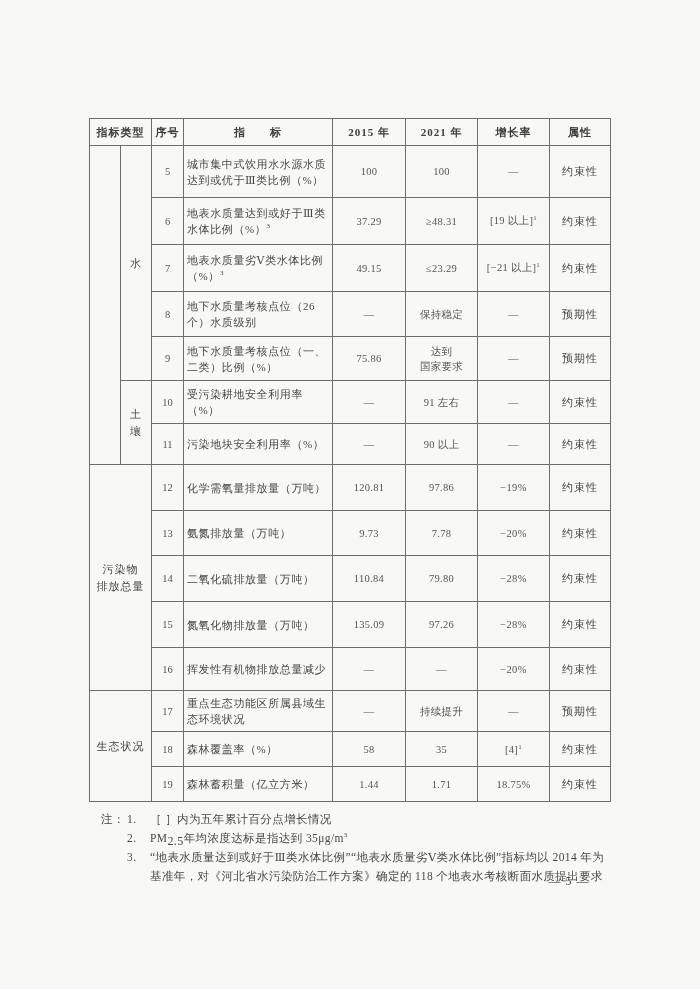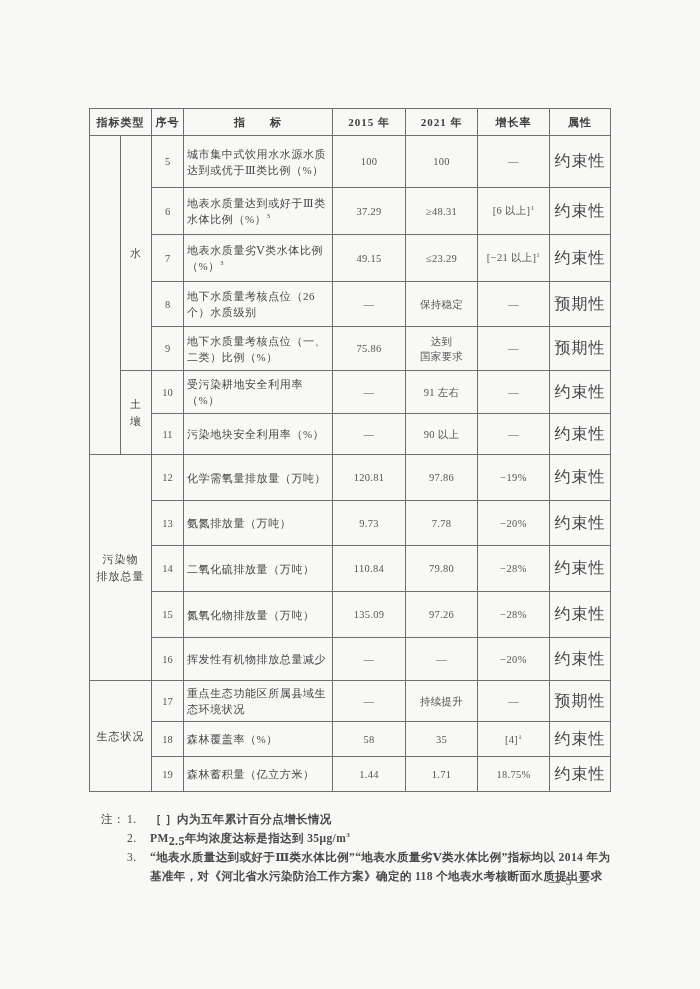--- a/index.html
+++ b/index.html
@@ -3,21 +3,21 @@
 <meta charset="utf-8">
 <style>
   html,body{margin:0;padding:0;}
   body{
     width:700px;height:989px;position:relative;
     background:#f8f8f6;
     color:#454545;
     font-family:"Liberation Serif","DejaVu Serif",serif;
   }
   .doc-table{
-    position:absolute;left:89px;top:108px;width:521px;
+    position:absolute;left:89px;top:118px;width:521px;
     border-collapse:collapse;table-layout:fixed;
   }
   .doc-table td,.doc-table th{
     border:1px solid #6e6e6e;
     padding:2px 3px;
     vertical-align:middle;
     overflow:hidden;
   }
   .doc-table th{
     font-size:11px;font-weight:bold;text-align:center;
@@ -25,36 +25,36 @@
   }
   .rh27{height:27px}.rh52{height:52px}.rh47{height:47px}.rh45{height:45px}
   .rh44{height:44px}.rh43{height:43px}.rh41{height:41px}.rh46{height:46px}
   .rh35{height:35px}
   .c-no{font-size:10.5px;text-align:center;color:#555;}
   .c-ind{
     font-size:11px;text-align:left;line-height:16px;
     letter-spacing:0.6px;padding:3px 4px 3px 8px;color:#464646;
   }
   .c-val{font-size:10.5px;text-align:center;letter-spacing:0.3px;color:#555;margin-left:47px;}
-  .c-attr{font-size:16px;text-align:center;letter-spacing:1px;color:#464646;}
+  .c-attr{font-size:11px;text-align:center;letter-spacing:1px;color:#464646;}
   .c-group{
     font-size:11px;text-align:center;letter-spacing:1px;
     color:#464646;white-space:pre-line;line-height:17px;
   }
   .pre{white-space:pre-line;line-height:15px;}
   sup{font-size:7px;line-height:0;}
   sub{font-size:12px;line-height:0;}
   .notes{
     position:absolute;left:101px;top:810px;width:515px;
     font-size:11.5px;color:#484848;
   }
   .note-row{display:flex;line-height:19px;letter-spacing:0.4px;}
   .note-label{width:26px;flex:none;}
   .note-num{width:23px;flex:none;}
-  .note-text{flex:1;font-weight:bold;}
+  .note-text{flex:1;}
   .page-footer{
     position:absolute;left:533px;top:874px;width:72px;
     font-size:12px;text-align:center;color:#4f4f4f;
     letter-spacing:1px;white-space:nowrap;
   }
 </style>
 </head>
 <body>
 
 <table class="doc-table">
@@ -87,21 +87,21 @@
     <td class="c-val">100</td>
     <td class="c-val pre">100</td>
     <td class="c-val"><span>—</span><sup></sup></td>
     <td class="c-attr">约束性</td>
   </tr>
   <tr class="rh47">
     <td class="c-no">6</td>
     <td class="c-ind"><span>地表水质量达到或好于Ⅲ类水体比例（%）</span><sup>3</sup></td>
     <td class="c-val">37.29</td>
     <td class="c-val pre">≥48.31</td>
-    <td class="c-val"><span>[6 以上]</span><sup>1</sup></td>
+    <td class="c-val"><span>[19 以上]</span><sup>1</sup></td>
     <td class="c-attr">约束性</td>
   </tr>
   <tr class="rh47">
     <td class="c-no">7</td>
     <td class="c-ind"><span>地表水质量劣Ⅴ类水体比例（%）</span><sup>3</sup></td>
     <td class="c-val">49.15</td>
     <td class="c-val pre">≤23.29</td>
     <td class="c-val"><span>[−21 以上]</span><sup>1</sup></td>
     <td class="c-attr">约束性</td>
   </tr>

